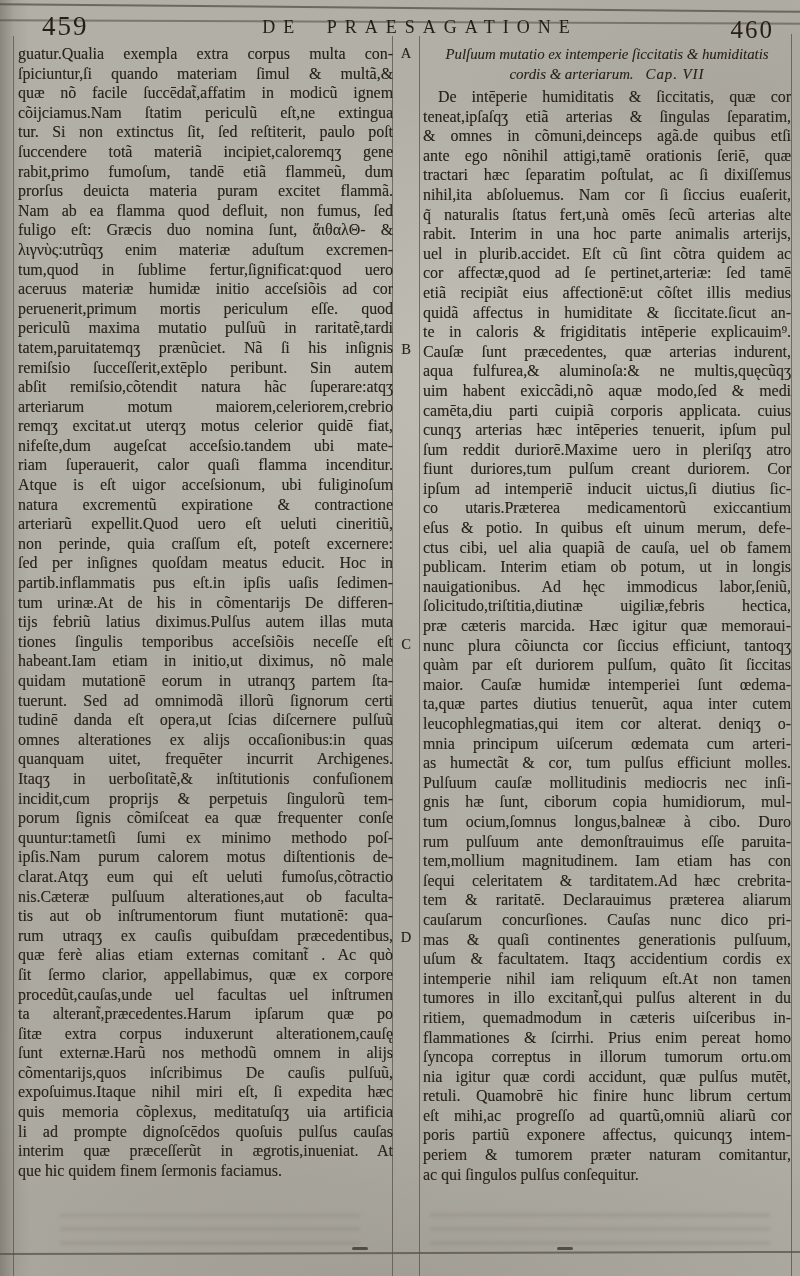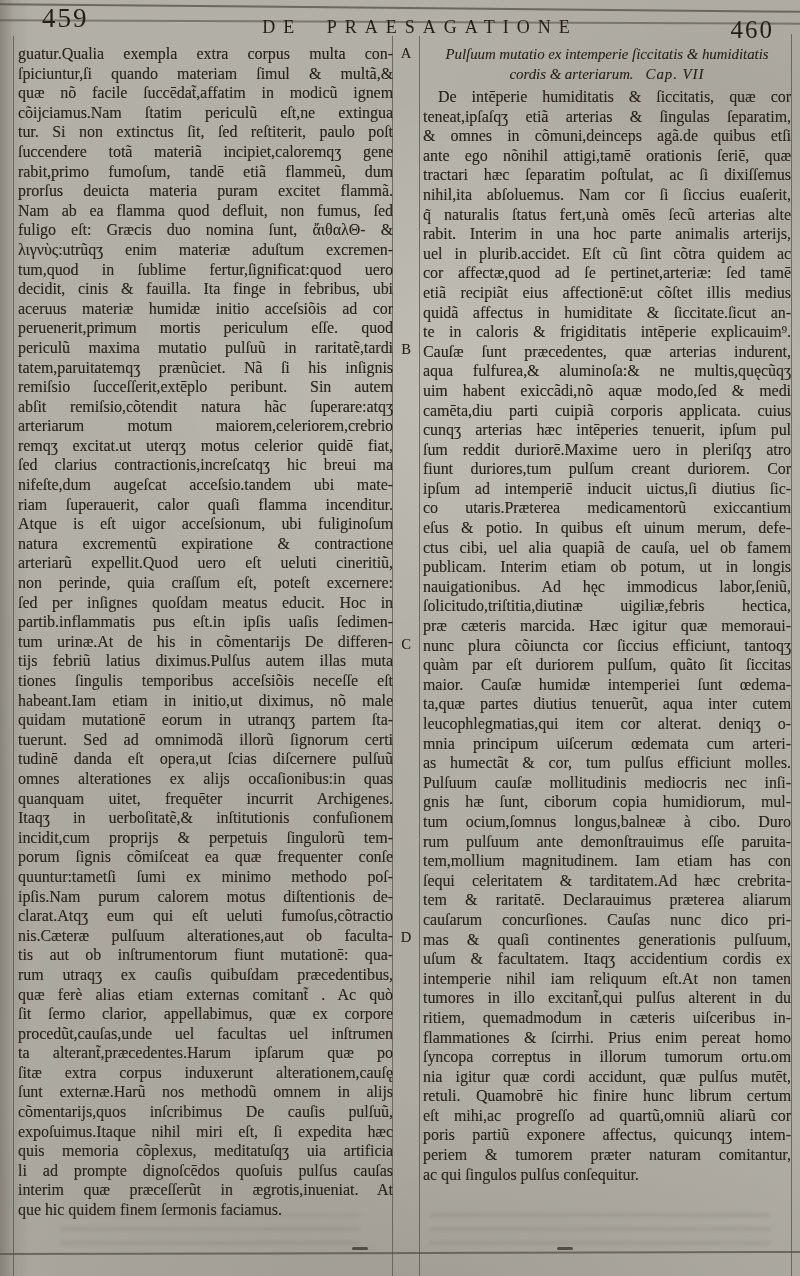--- a/index.html
+++ b/index.html
@@ -46,47 +46,45 @@
 
   <div class="topline" style="top:7px;transform:rotate(0.55deg);"></div>
   <div class="topline" style="top:21px;transform:rotate(0.25deg);opacity:.55;"></div>
 
   <div class="rule vr" style="left:13px;top:36px;height:1240px;"></div>
   <div class="rule vr" style="left:392px;top:36px;height:1240px;"></div>
   <div class="rule vr" style="left:419px;top:36px;height:1240px;"></div>
   <div class="rule vr" style="left:791px;top:34px;height:1242px;"></div>
   <div class="rule hr" style="left:0;top:1252px;width:800px;transform:rotate(-0.15deg);"></div>
 
-  <div class="pagenum" style="left:42px;top:3px;">459</div>
+  <div class="pagenum" style="left:42px;top:11px;">459</div>
   <div class="running-title">DE PRAESAGATIONE</div>
   <div class="pagenum" style="right:26px;top:16px;font-size:25px;">460</div>
 
   <div class="col col-left">
       <div class="line">guatur.Qualia exempla extra corpus multa con-</div>
       <div class="line">ſpiciuntur,ſi quando materiam ſimul &amp; multã,&amp;</div>
       <div class="line">quæ nõ facile ſuccēdat̃,affatim in modicũ ignem</div>
       <div class="line">cõijciamus.Nam ſtatim periculũ eſt,ne extingua</div>
       <div class="line">tur. Si non extinctus ſit, ſed reſtiterit, paulo poſt</div>
       <div class="line">ſuccendere totã materiã incipiet,caloremqʒ gene</div>
       <div class="line">rabit,primo fumoſum, tandē etiã flammeũ, dum</div>
       <div class="line">prorſus deuicta materia puram excitet flammã.</div>
       <div class="line">Nam ab ea flamma quod defluit, non fumus, ſed</div>
       <div class="line">fuligo eſt: Græcis duo nomina ſunt, ἄιθαλΘ- &amp;</div>
       <div class="line">λιγνὺς:utrũqʒ enim materiæ aduſtum excremen-</div>
       <div class="line">tum,quod in ſublime fertur,ſignificat:quod uero</div>
-      <div class="line">decidit, cinis &amp; fauilla. Ita finge in febribus, ubi</div>
       <div class="line">aceruus materiæ humidæ initio acceſsiõis ad cor</div>
       <div class="line">peruenerit,primum mortis periculum eſſe. quod</div>
       <div class="line">periculũ maxima mutatio pulſuũ in raritatẽ,tardi</div>
       <div class="line">tatem,paruitatemqʒ prænũciet. Nã ſi his inſignis</div>
       <div class="line">remiſsio ſucceſſerit,extēplo peribunt. Sin autem</div>
       <div class="line">abſit remiſsio,cõtendit natura hãc ſuperare:atqʒ</div>
       <div class="line">arteriarum motum maiorem,celeriorem,crebrio</div>
       <div class="line">remqʒ excitat.ut uterqʒ motus celerior quidē fiat,</div>
-      <div class="line">ſed clarius contractionis,increſcatqʒ hic breui ma</div>
       <div class="line">nifeſte,dum augeſcat acceſsio.tandem ubi mate-</div>
       <div class="line">riam ſuperauerit, calor quaſi flamma incenditur.</div>
       <div class="line">Atque is eſt uigor acceſsionum, ubi fuliginoſum</div>
       <div class="line">natura excrementũ expiratione &amp; contractione</div>
       <div class="line">arteriarũ expellit.Quod uero eſt ueluti cineritiũ,</div>
       <div class="line">non perinde, quia craſſum eſt, poteſt excernere:</div>
       <div class="line">ſed per inſignes quoſdam meatus educit. Hoc in</div>
       <div class="line">partib.inflammatis pus eſt.in ipſis uaſis ſedimen-</div>
       <div class="line">tum urinæ.At de his in cõmentarijs De differen-</div>
       <div class="line">tijs febriũ latius diximus.Pulſus autem illas muta</div>

